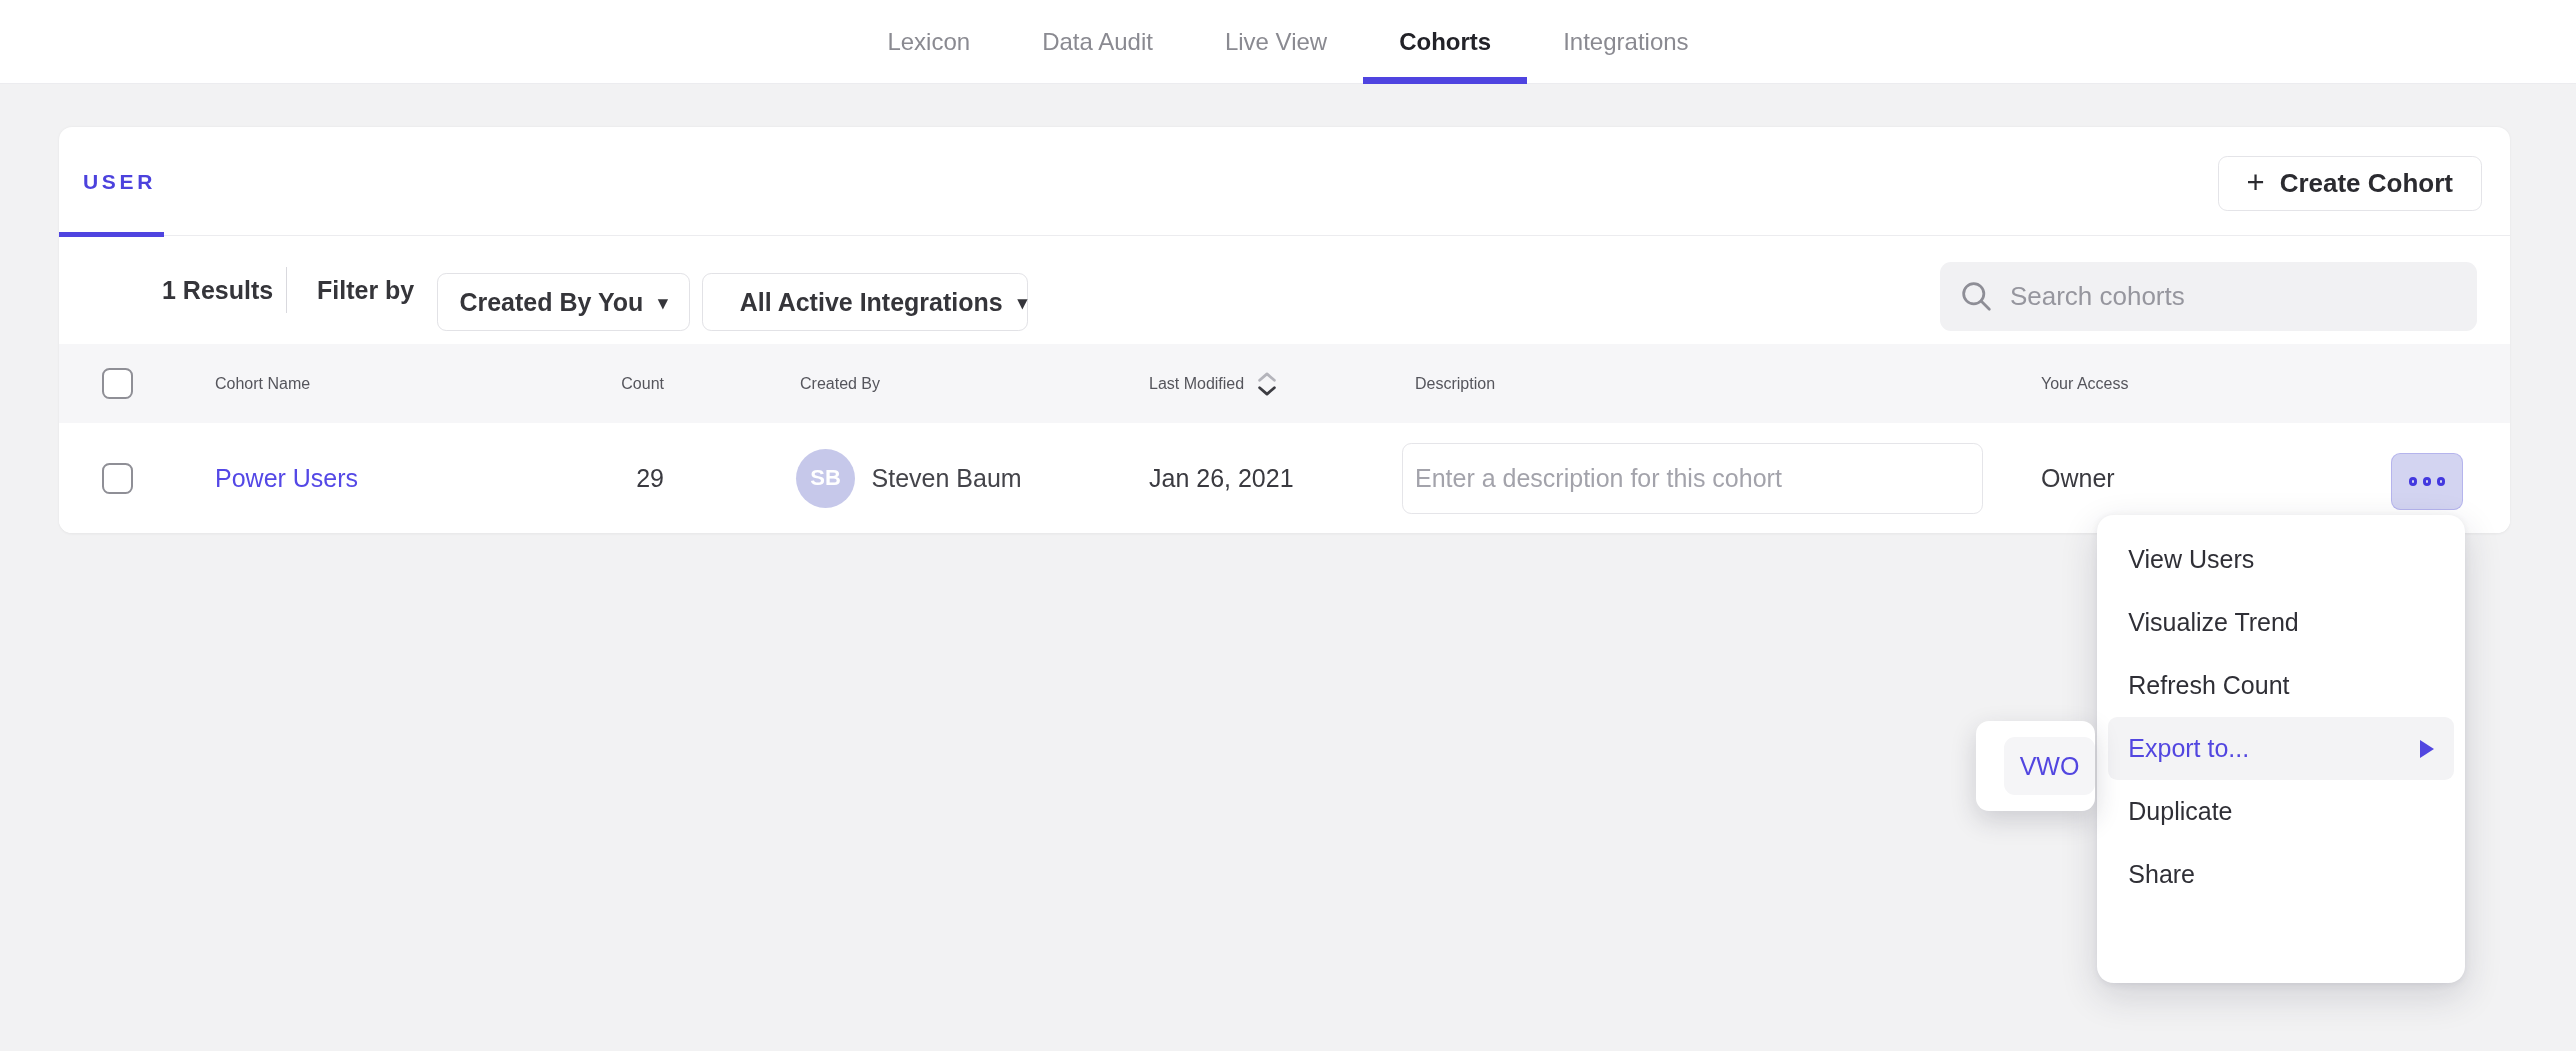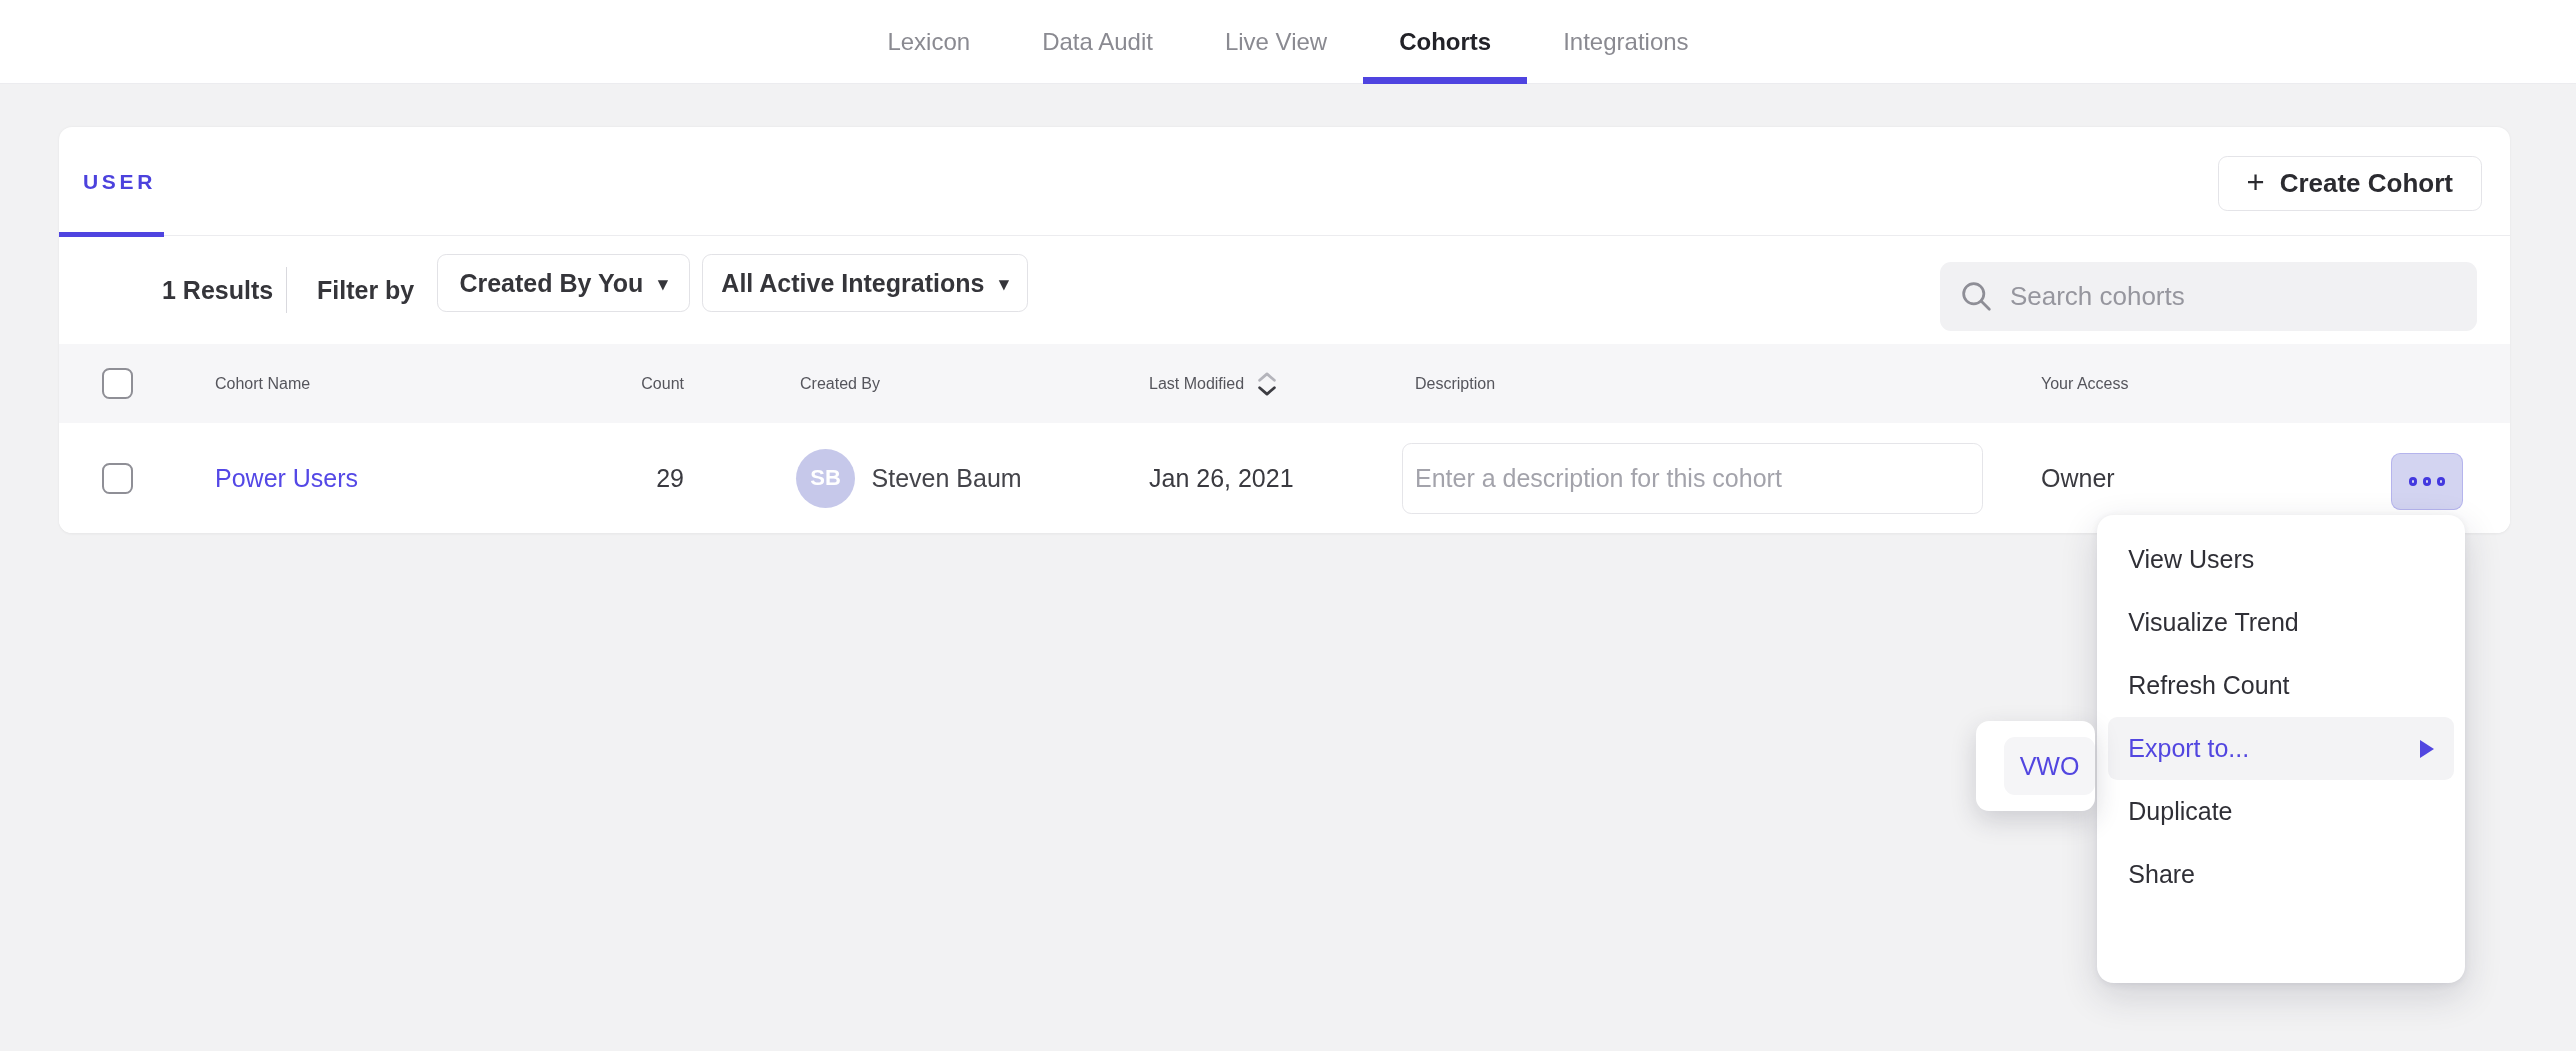--- a/index.html
+++ b/index.html
@@ -49,28 +49,28 @@
     display:flex; align-items:center; gap:15px;
     font-family:inherit; font-size:26px; font-weight:600; color:#2b2b30; cursor:pointer;
   }
   .create-btn .plus { font-size:31px; font-weight:400; line-height:1; margin-top:-2.8px; }
 
   .filter-row { position:relative; height:108px; }
   .results { position:absolute; left:103px; top:0; height:108px; display:flex; align-items:center; font-size:25px; font-weight:700; color:#35353a; }
   .vdiv { position:absolute; left:227px; top:31px; width:0.9px; height:46px; background:#d9d9de; }
   .filter-by { position:absolute; left:258px; top:0; height:108px; display:flex; align-items:center; font-size:25px; font-weight:600; color:#35353a; }
   .dd {
-    position:absolute; top:18px; height:58px; background:#fff;
+    position:absolute; top:37px; height:58px; background:#fff;
     border:1.8px solid #e2e2e6; border-radius:9.2px;
     display:flex; align-items:center; justify-content:center; gap:15px;
     font-family:inherit; font-size:25px; font-weight:600; color:#35353a; cursor:pointer;
   }
   .dd .caret { font-size:18.5px; color:#35353a; margin-top:2.8px; }
   .dd-created { left:378px; width:253px; }
-  .dd-integrations { left:643px; width:326px; }
+  .dd-integrations { left:643px; width:326px;justify-content:flex-end; }
   .search-box {
     position:absolute; left:1881px; top:26px; width:537px; height:69px;
     background:#f1f1f3; border-radius:11px;
     display:flex; align-items:center; padding:0 20.3px; gap:16.6px;
   }
   .search-box input {
     flex:1; border:none; outline:none; background:transparent;
     font-family:inherit; font-size:26px; color:#3a3a40;
   }
   .search-box input::placeholder { color:#96969e; }
@@ -79,21 +79,21 @@
     position:relative; height:79px; background:#f6f6f8;
     font-size:16px; font-weight:500; color:#55555c;
   }
   .thead .cell, .trow .cell { position:absolute; top:0; height:100%; display:flex; align-items:center; }
   .checkbox {
     position:absolute; left:43px; width:31px; height:31px;
     border:2.8px solid #8f8f96; border-radius:7.4px; background:#fff; cursor:pointer;
   }
   .thead .checkbox { top:24px; }
   .c-name   { left:156px; }
-  .c-count  { left:514px; width:111px; justify-content:flex-end; }
+  .c-count  { left:494px; width:111px; justify-content:flex-end; }
   .c-creator{ left:741px; }
   .c-modified{ left:1090px; }
   .c-desc   { left:1356px; }
   .c-access { left:1982px; }
   .sort-icon { margin-left:11px; display:inline-block; }
 
   .trow { position:relative; height:110px; background:#fff; font-size:25px; }
   .trow .checkbox { top:40px; }
   .trow .c-creator { left:737px; gap:16.6px; }
   .cohort-link { color:#5448e6; cursor:pointer; }

